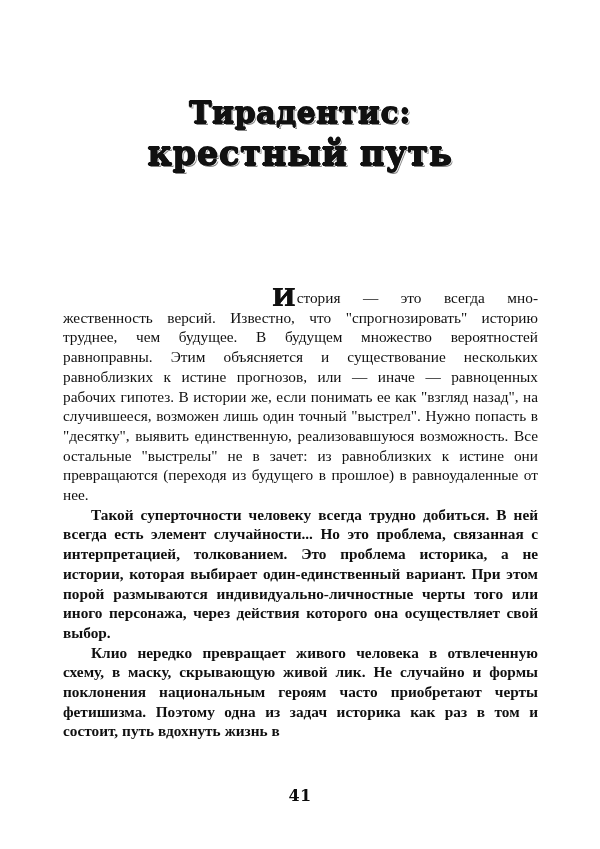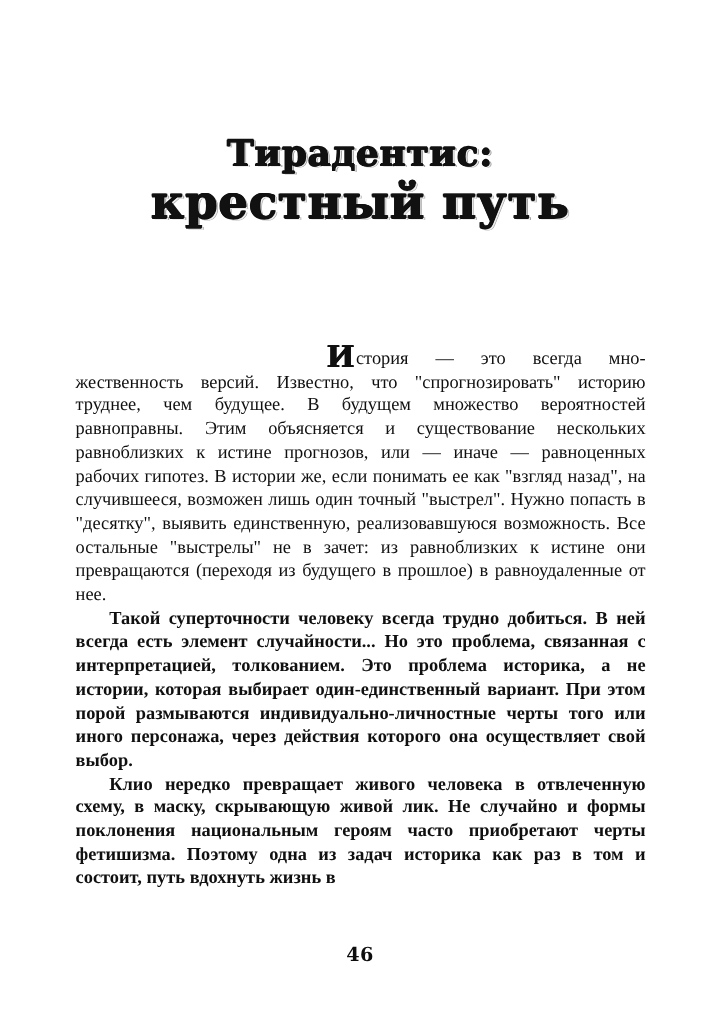--- a/index.html
+++ b/index.html
@@ -15,21 +15,21 @@
     background: #ffffff;
     overflow: hidden;
     font-family: "Liberation Serif", "DejaVu Serif", serif;
     color: #0d0d0d;
   }
 
   
   .title-block {
     position: absolute;
     left: 0;
-    top: 108px;
+    top: 92px;
     width: 600px;
     text-align: center;
   }
 
   .title-line {
     display: block;
     font-family: "DejaVu Serif", "Liberation Serif", serif;
     font-weight: 700;
     font-size: 30px;
     line-height: 41px;
@@ -40,21 +40,21 @@
     text-shadow:
        0.6px 0 0 #111,
       -0.6px 0 0 #111,
        0 0.6px 0 #111,
        0 -0.6px 0 #111,
        1.4px 1.1px 0 rgba(255,255,255,0.85),
        1.9px 1.5px 0 rgba(30,30,30,0.55);
   }
 
   .title-line.second {
-    font-size: 39px;
+    font-size: 34px;
   }
 
   
   .body-col {
     position: absolute;
     left: 63px;
     top: 288px;
     width: 475px;
   }
 
@@ -121,15 +121,15 @@
   <div class="body-col">
 
     <p class="para opening"><span class="dropcap">И</span><span>стория — это всегда мно­жественность версий. Известно, что "спрогнозировать" историю труднее, чем будущее. В будущем множество ве­роятностей равноправны. Этим объясняется и существо­вание нескольких равноблизких к истине прогнозов, или — иначе — равноценных рабочих гипотез. В истории же, если понимать ее как "взгляд назад", на случившееся, возможен лишь один точный "выстрел". Нужно попасть в "десятку", выявить единственную, реализовавшуюся воз­можность. Все остальные "выстрелы" не в зачет: из равно­близких к истине они превращаются (переходя из буду­щего в прошлое) в равноудаленные от нее.</span></p>
 
     <p class="para indent">Такой суперточности человеку всегда трудно добить­ся. В ней всегда есть элемент случайности... Но это пробле­ма, связанная с интерпретацией, толкованием. Это проб­лема историка, а не истории, которая выбирает один-единственный вариант. При этом порой размываются ин­дивидуально-личностные черты того или иного пер­сонажа, через действия которого она осуществляет свой выбор.</p>
 
     <p class="para indent">Клио нередко превращает живого человека в отвле­ченную схему, в маску, скрывающую живой лик. Не слу­чайно и формы поклонения национальным героям часто приобретают черты фетишизма. Поэтому одна из задач историка как раз в том и состоит, путь вдохнуть жизнь в</p>
 
   </div>
 
-  <div class="folio">46</div>
+  <div class="folio">41</div>
 
 </div>
 
 </body></html>

